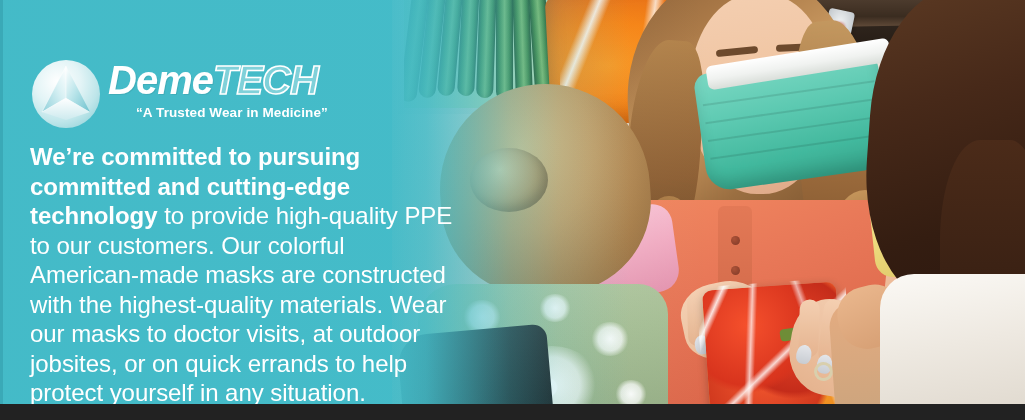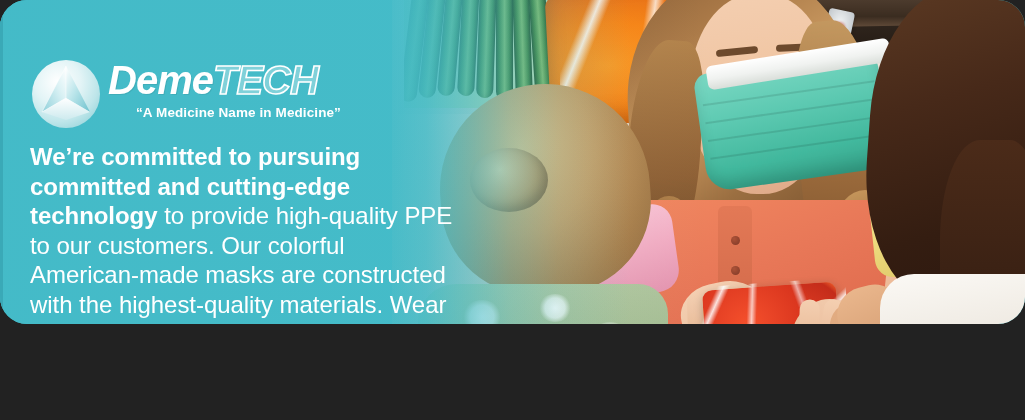--- a/index.html
+++ b/index.html
@@ -1,23 +1,22 @@
 <!DOCTYPE html>
 <html><head>
 <meta charset="utf-8">
 <style>
   html,body{margin:0;padding:0;background:#222;}
   *{box-sizing:border-box;}
   .banner{
     position:relative;
-    width:1025px;height:324px;
+    width:1025px;height:404px;
     overflow:hidden;
     background:#45bcc9;
     font-family:"Liberation Sans", sans-serif;
-    border-radius:27px;
     -webkit-font-smoothing:antialiased;
   }
 
   
   .photo{
     position:absolute; inset:0;
     overflow:hidden;
   }
   .photo-inner{position:absolute;inset:0;}
 
@@ -570,21 +569,21 @@
           <polygon points="36,8 36,40 12,54" fill="url(#faceL)"></polygon>
           <polygon points="36,8 36,40 60,54" fill="url(#faceR)"></polygon>
           <polygon points="12,54 36,40 60,54 36,62" fill="url(#faceB)"></polygon>
           <polygon points="36,8 36,40 12,54" fill="none" stroke="rgba(255,255,255,.65)" stroke-width="0.7"></polygon>
         </svg>
       </div>
       <div class="logo-text">
         <div class="logo-word">
           <span class="deme">Deme</span><span class="tech">TECH</span>
         </div>
-        <div class="logo-tag">“A Medicine Name in Medicine”</div>
+        <div class="logo-tag">“A Trusted Wear in Medicine”</div>
       </div>
     </div>
 
     <div class="copy">
       <b>We’re committed to pursuing committed and cutting-edge technology</b><span class="reg"> to provide high-quality PPE to our customers. Our colorful American-made masks are constructed with the highest-quality materials. Wear our masks to doctor visits, at outdoor jobsites, or on quick errands to help protect yourself in any situation.</span>
     </div>
 
   </div>
 </div>
 

